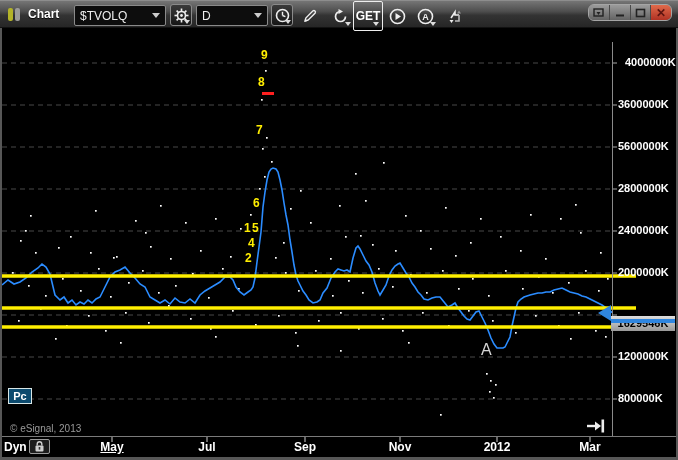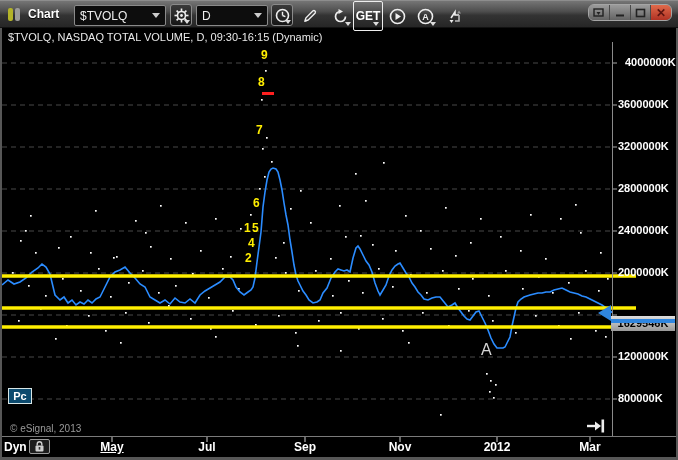--- a/index.html
+++ b/index.html
@@ -172,21 +172,20 @@
         <svg width="11" height="10" viewBox="0 0 11 10">
           <rect x="1.5" y="1.5" width="8" height="7" fill="none" stroke="#222" stroke-width="1.6"></rect>
         </svg>
       </div>
       <div class="wbtn">
         <span class="x">✕</span>
       </div>
     </div>
   </div>
 
-  <div class="chart-title">$TVOLQ, NASDAQ TOTAL VOLUME, D, 09:30-16:15 (Dynamic)</div>
 
   <svg id="chart-svg" class="chart-svg" width="678" height="460">
       <line x1="2" y1="63" x2="612" y2="63" stroke="#494949" stroke-width="1" stroke-dasharray="5 4"></line>
       <line x1="2" y1="105" x2="612" y2="105" stroke="#494949" stroke-width="1" stroke-dasharray="5 4"></line>
       <line x1="2" y1="147" x2="612" y2="147" stroke="#494949" stroke-width="1" stroke-dasharray="5 4"></line>
       <line x1="2" y1="189" x2="612" y2="189" stroke="#494949" stroke-width="1" stroke-dasharray="5 4"></line>
       <line x1="2" y1="231" x2="612" y2="231" stroke="#494949" stroke-width="1" stroke-dasharray="5 4"></line>
       <line x1="2" y1="273" x2="612" y2="273" stroke="#494949" stroke-width="1" stroke-dasharray="5 4"></line>
       <line x1="2" y1="315" x2="612" y2="315" stroke="#494949" stroke-width="1" stroke-dasharray="5 4"></line>
       <line x1="2" y1="357" x2="612" y2="357" stroke="#494949" stroke-width="1" stroke-dasharray="5 4"></line>
@@ -352,21 +351,21 @@
         <polyline points="2,285 8,280 14,284 20,282 26,278 32,272 38,268 42,264 46,267 50,274 55,295 60,300 64,297 68,303 72,300 76,305 80,302 84,304 88,300 92,303 96,299 100,297 105,287 110,277 115,272 120,270 125,267 130,273 135,278 140,284 145,287 150,297 155,300 160,303 165,300 170,304 175,298 180,302 185,303 190,299 195,303 200,295 205,291 210,288 215,285 220,282 225,277 230,277 233,280 236,287 240,292 244,295 248,292 251,290 253,287 255,278 257,262 259,247 261,232 263,207 265,192 267,180 269,172 271,169 273,168 276,169 278,172 280,180 282,190 284,203 286,215 288,225 290,240 292,252 294,265 296,275 298,281 300,285 303,291 306,295 309,300 313,303 317,302 320,300 323,293 327,288 331,278 335,272 338,269 341,270 344,271 347,270 350,272 353,258 356,248 358,246 360,249 363,255 366,261 369,265 372,272 375,283 378,291 380,295 383,290 386,285 389,276 392,270 395,266 398,264 400,263 403,268 406,273 409,277 412,283 415,287 418,292 421,295 424,299 428,300 432,298 436,297 440,297 444,302 448,307 452,305 455,303 458,308 461,312 464,316 467,319 470,320 473,316 476,312 479,311 482,317 485,323 488,330 491,338 494,344 497,348 500,348 503,348 505,347 508,341 510,337 512,326 514,317 516,308 518,302 521,299 524,297 527,296 530,295 534,294 538,293 542,293 546,292 550,292 554,290 558,289 562,288 566,290 570,292 574,293 578,294 582,296 586,297 590,299 594,301 598,303 602,305 606,308 610,311 613,313" fill="none" stroke="#2b8cff" stroke-width="1.6"></polyline>
       </g>
       <line x1="2" y1="276" x2="636" y2="276" stroke="#ffef00" stroke-width="3.5"></line>
       <line x1="2" y1="308" x2="636" y2="308" stroke="#ffef00" stroke-width="3.5"></line>
       <line x1="2" y1="327" x2="636" y2="327" stroke="#ffef00" stroke-width="3.5"></line>
     </svg>
 
   <div class="labels-layer" id="labels">
       <div class="ylabel" style="left: 618px; top: 56px; margin-left: 7px;">4000000K</div>
       <div class="ylabel" style="left: 618px; top: 98px;">3600000K</div>
-      <div class="ylabel" style="left: 618px; top: 140px;">3200000K</div>
+      <div class="ylabel" style="left: 618px; top: 140px;">5600000K</div>
       <div class="ylabel" style="left: 618px; top: 182px;">2800000K</div>
       <div class="ylabel" style="left: 618px; top: 224px;">2400000K</div>
       <div class="ylabel" style="left: 618px; top: 266px;">2000000K</div>
       <div class="ylabel" style="left: 618px; top: 350px;">1200000K</div>
       <div class="ylabel" style="left: 618px; top: 392px;">800000K</div>
       <div class="xlabel" style="left: 112px; top: 440px; text-decoration: underline;">May</div>
       <div class="xlabel" style="left: 207px; top: 440px;">Jul</div>
       <div class="xlabel" style="left: 305px; top: 440px;">Sep</div>
       <div class="xlabel" style="left: 400px; top: 440px; text-align: right;">Nov</div>
       <div class="xlabel" style="left: 497px; top: 440px;">2012</div>

